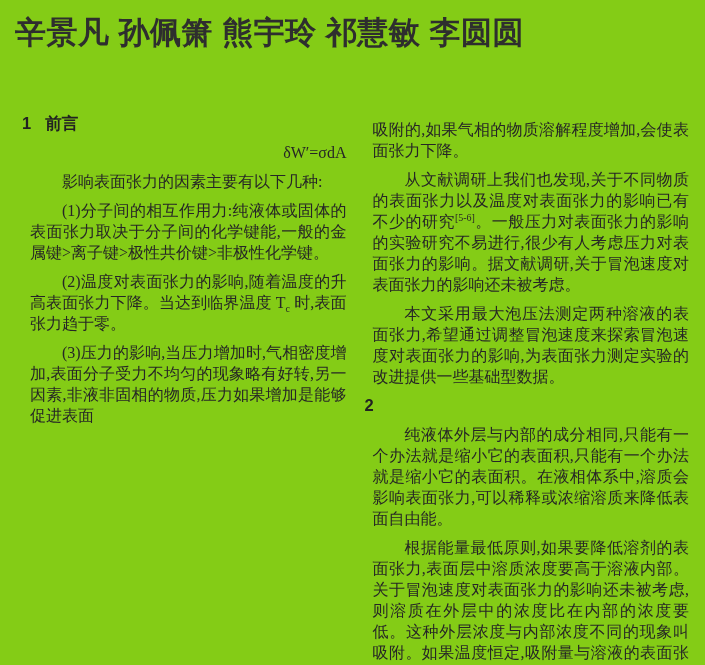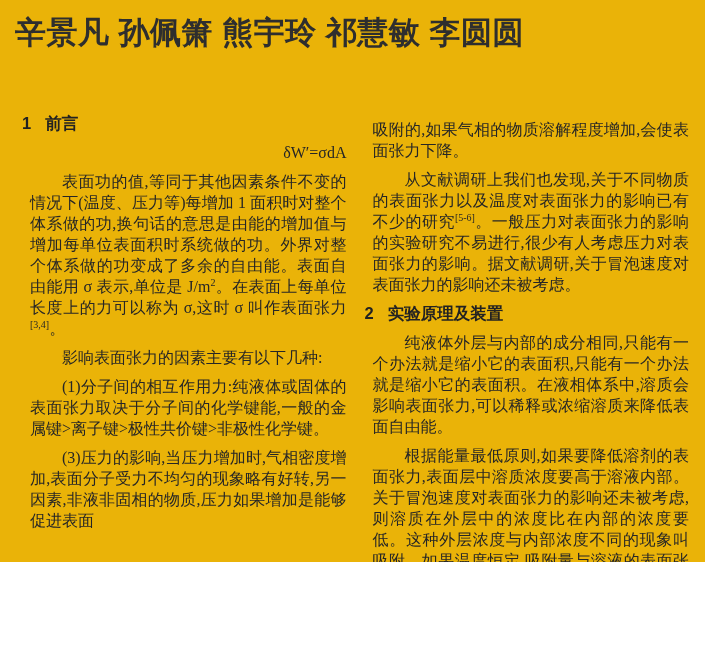--- a/index.html
+++ b/index.html
@@ -1,20 +1,20 @@
 <!DOCTYPE html>
 <html lang="zh"><head>
 <meta charset="utf-8">
 <style>
   html, body { margin: 0; padding: 0; background: #ffffff; }
   .page {
     position: relative;
     width: 705px;
-    height: 562px;
-    background: #eab308;
+    height: 665px;
+    background: #84cc16;
     overflow: hidden;
     font-family: "Liberation Serif", "DejaVu Serif", serif;
     color: #262626;
   }
   .title {
     position: absolute;
     left: 15px;
     top: 12px;
     font-family: "Liberation Sans", "DejaVu Sans", sans-serif;
     font-weight: 700;
@@ -85,32 +85,32 @@
   <div class="title">辛景凡 孙佩箫 熊宇玲 祁慧敏 李圆圆</div>
 
   <div class="columns">
 
     <div class="col">
       <div class="sec-heading">
         <span class="sec-num">1</span>
         <span>前言</span>
       </div>
       <p class="noindent eq-line">δW′=σdA</p>
-      <p>表面功的值,等同于其他因素条件不变的情况下(温度、压力等)每增加 1 面积时对整个体系做的功,换句话的意思是由能的增加值与增加每单位表面积时系统做的功。外界对整个体系做的功变成了多余的自由能。表面自由能用 σ 表示,单位是 J/m<sup>2</sup>。在表面上每单位长度上的力可以称为 σ,这时 σ 叫作表面张力<sup>[3,4]</sup>。</p>
       <p>影响表面张力的因素主要有以下几种:</p>
       <p>(1)分子间的相互作用力:纯液体或固体的表面张力取决于分子间的化学键能,一般的金属键&gt;离子键&gt;极性共价键&gt;非极性化学键。</p>
+      <p>(2)温度对表面张力的影响,随着温度的升高表面张力下降。当达到临界温度 T<sub>c</sub> 时,表面张力趋于零。</p>
       <p>(3)压力的影响,当压力增加时,气相密度增加,表面分子受力不均匀的现象略有好转,另一因素,非液非固相的物质,压力如果增加是能够促进表面</p>
     </div>
 
     <div class="col">
       <p class="noindent">吸附的,如果气相的物质溶解程度增加,会使表面张力下降。</p>
       <p>从文献调研上我们也发现,关于不同物质的表面张力以及温度对表面张力的影响已有不少的研究<sup>[5-6]</sup>。一般压力对表面张力的影响的实验研究不易进行,很少有人考虑压力对表面张力的影响。据文献调研,关于冒泡速度对表面张力的影响还未被考虑。</p>
+      <p>本文采用最大泡压法测定两种溶液的表面张力,希望通过调整冒泡速度来探索冒泡速度对表面张力的影响,为表面张力测定实验的改进提供一些基础型数据。</p>
       <div class="sec-heading">
         <span class="sec-num">2</span>
-        <span>实验原理及装置</span>
       </div>
       <p>纯液体外层与内部的成分相同,只能有一个办法就是缩小它的表面积,只能有一个办法就是缩小它的表面积。在液相体系中,溶质会影响表面张力,可以稀释或浓缩溶质来降低表面自由能。</p>
       <p>根据能量最低原则,如果要降低溶剂的表面张力,表面层中溶质浓度要高于溶液内部。关于冒泡速度对表面张力的影响还未被考虑,则溶质在外层中的浓度比在内部的浓度要低。这种外层浓度与内部浓度不同的现象叫吸附。如果温度恒定,吸附量与溶液的表面张力与溶液的浓度有关。吉布斯根据热力学的方法推导出它们之间的关系式:</p>
 
       <div class="eq2">
         <span class="eq2-body">
 
           <span class="frac">
             <span class="num">C</span>
 

